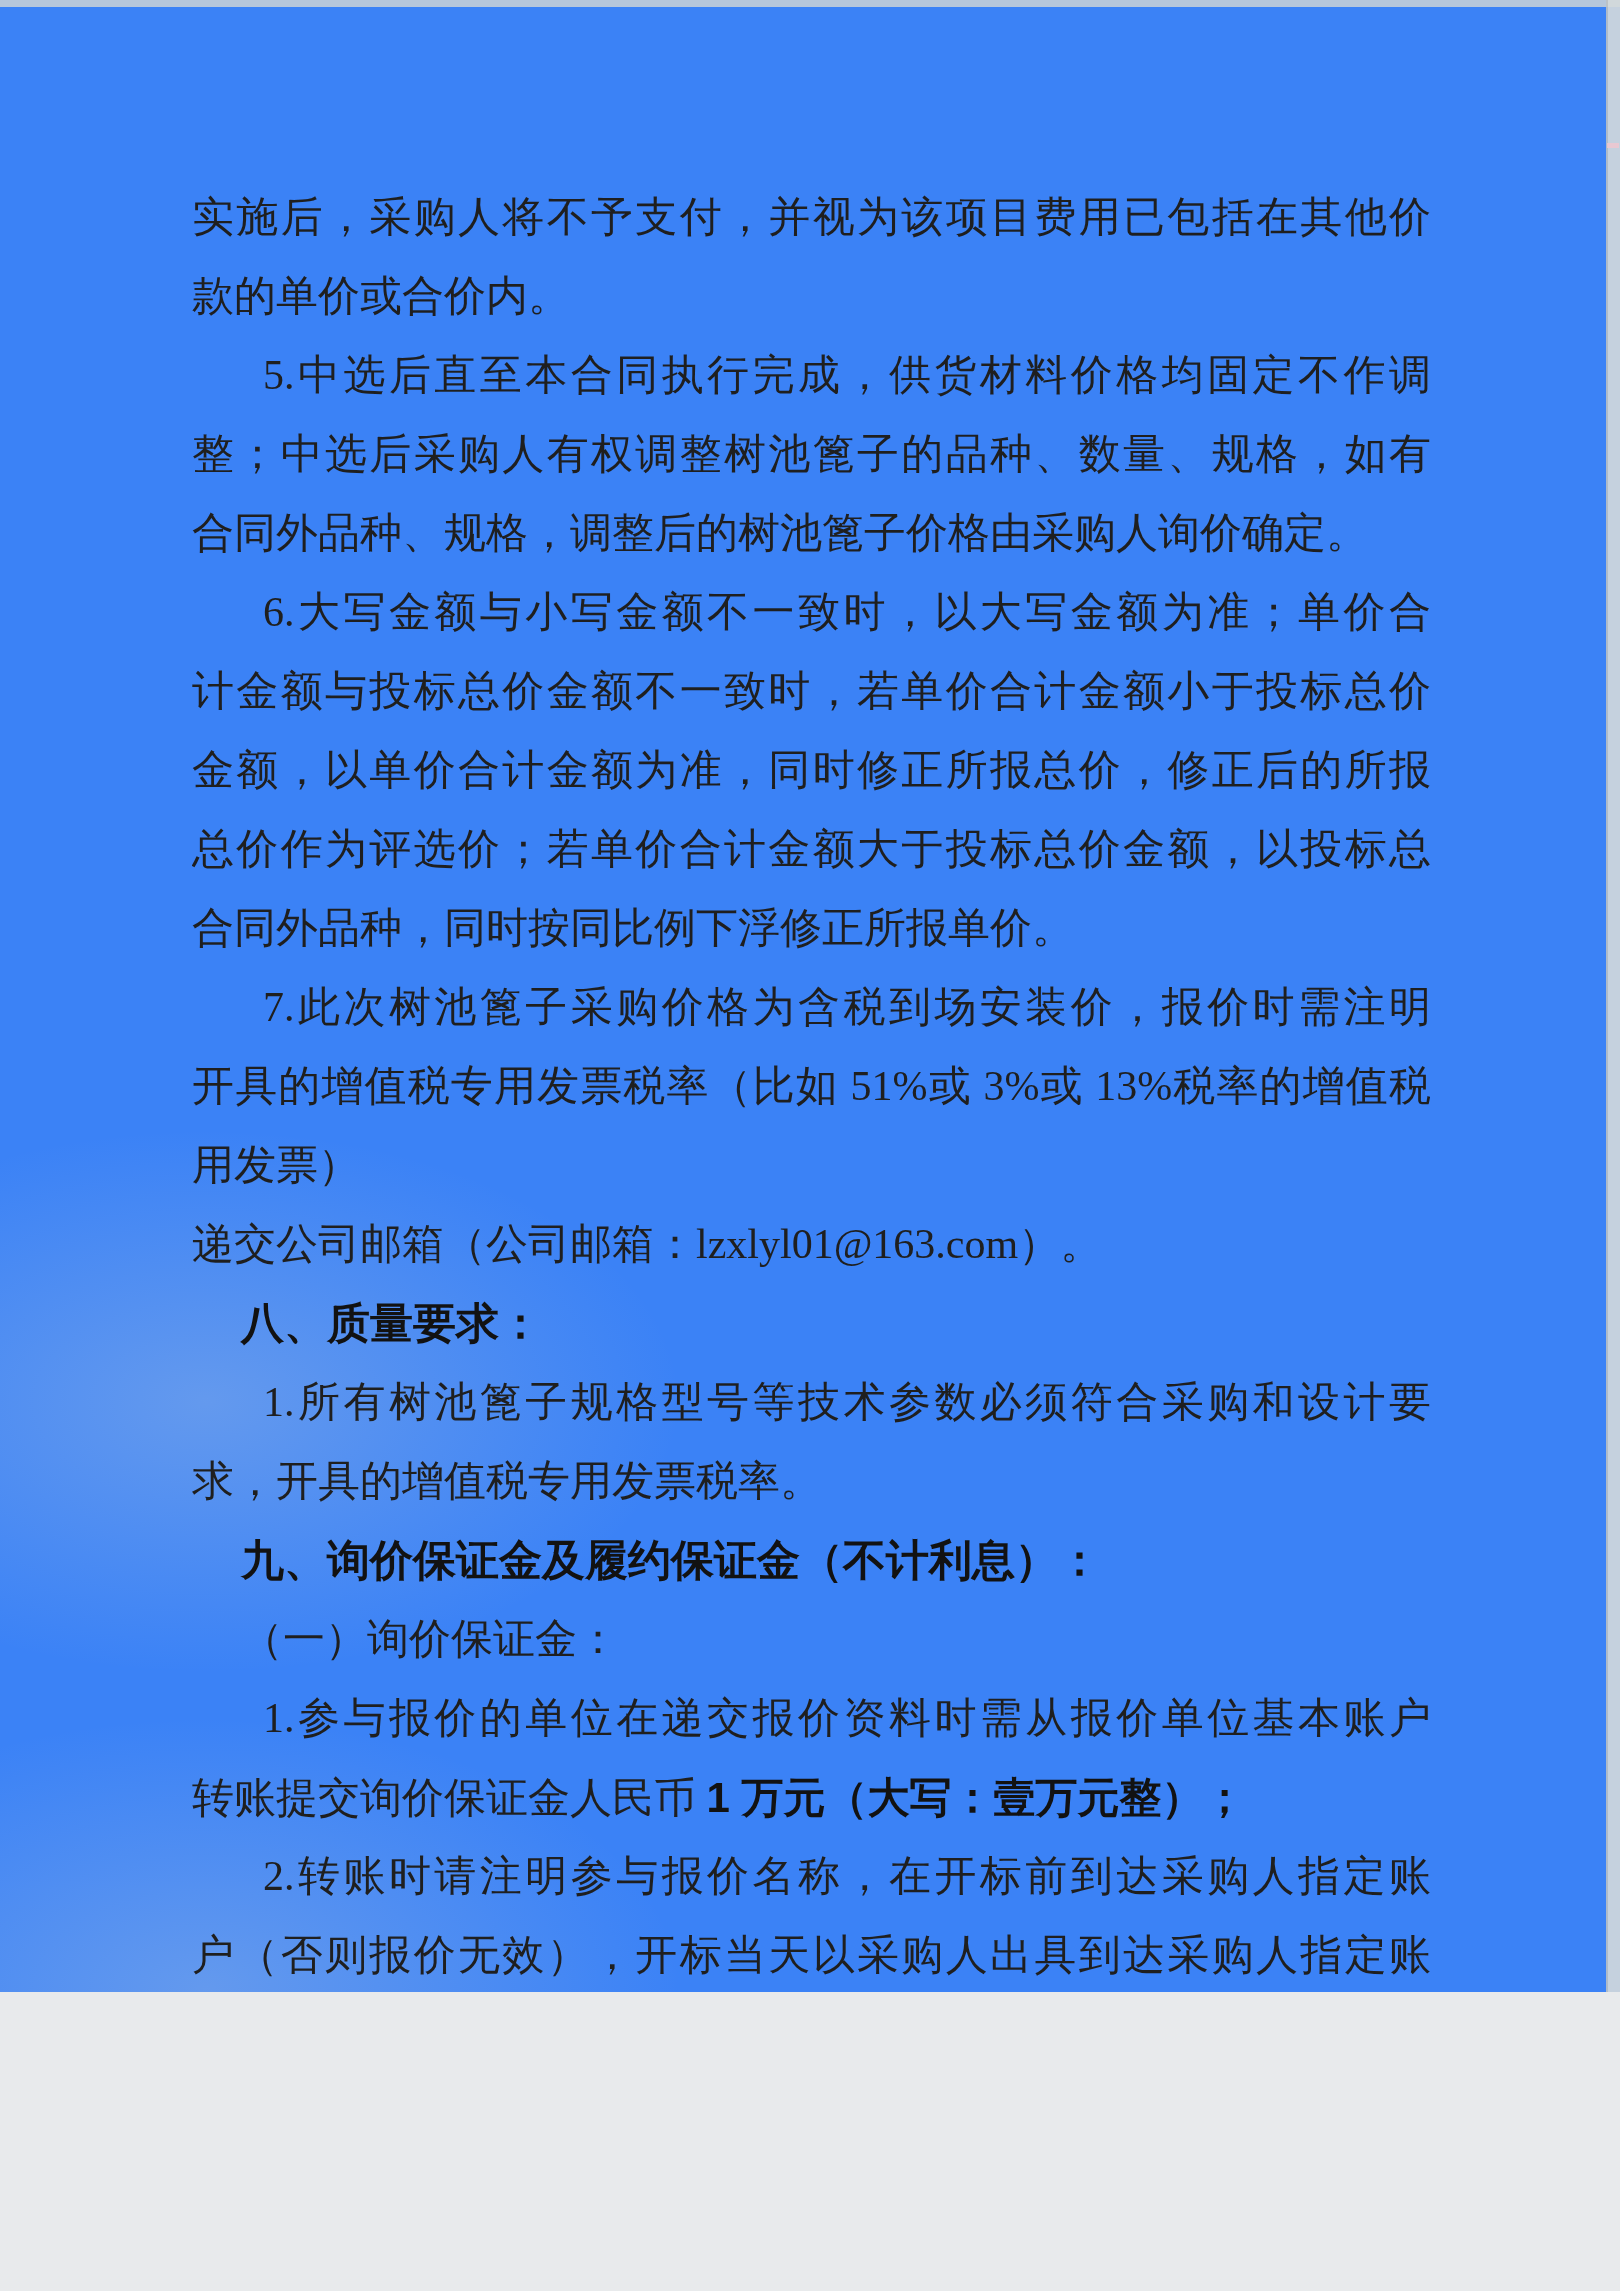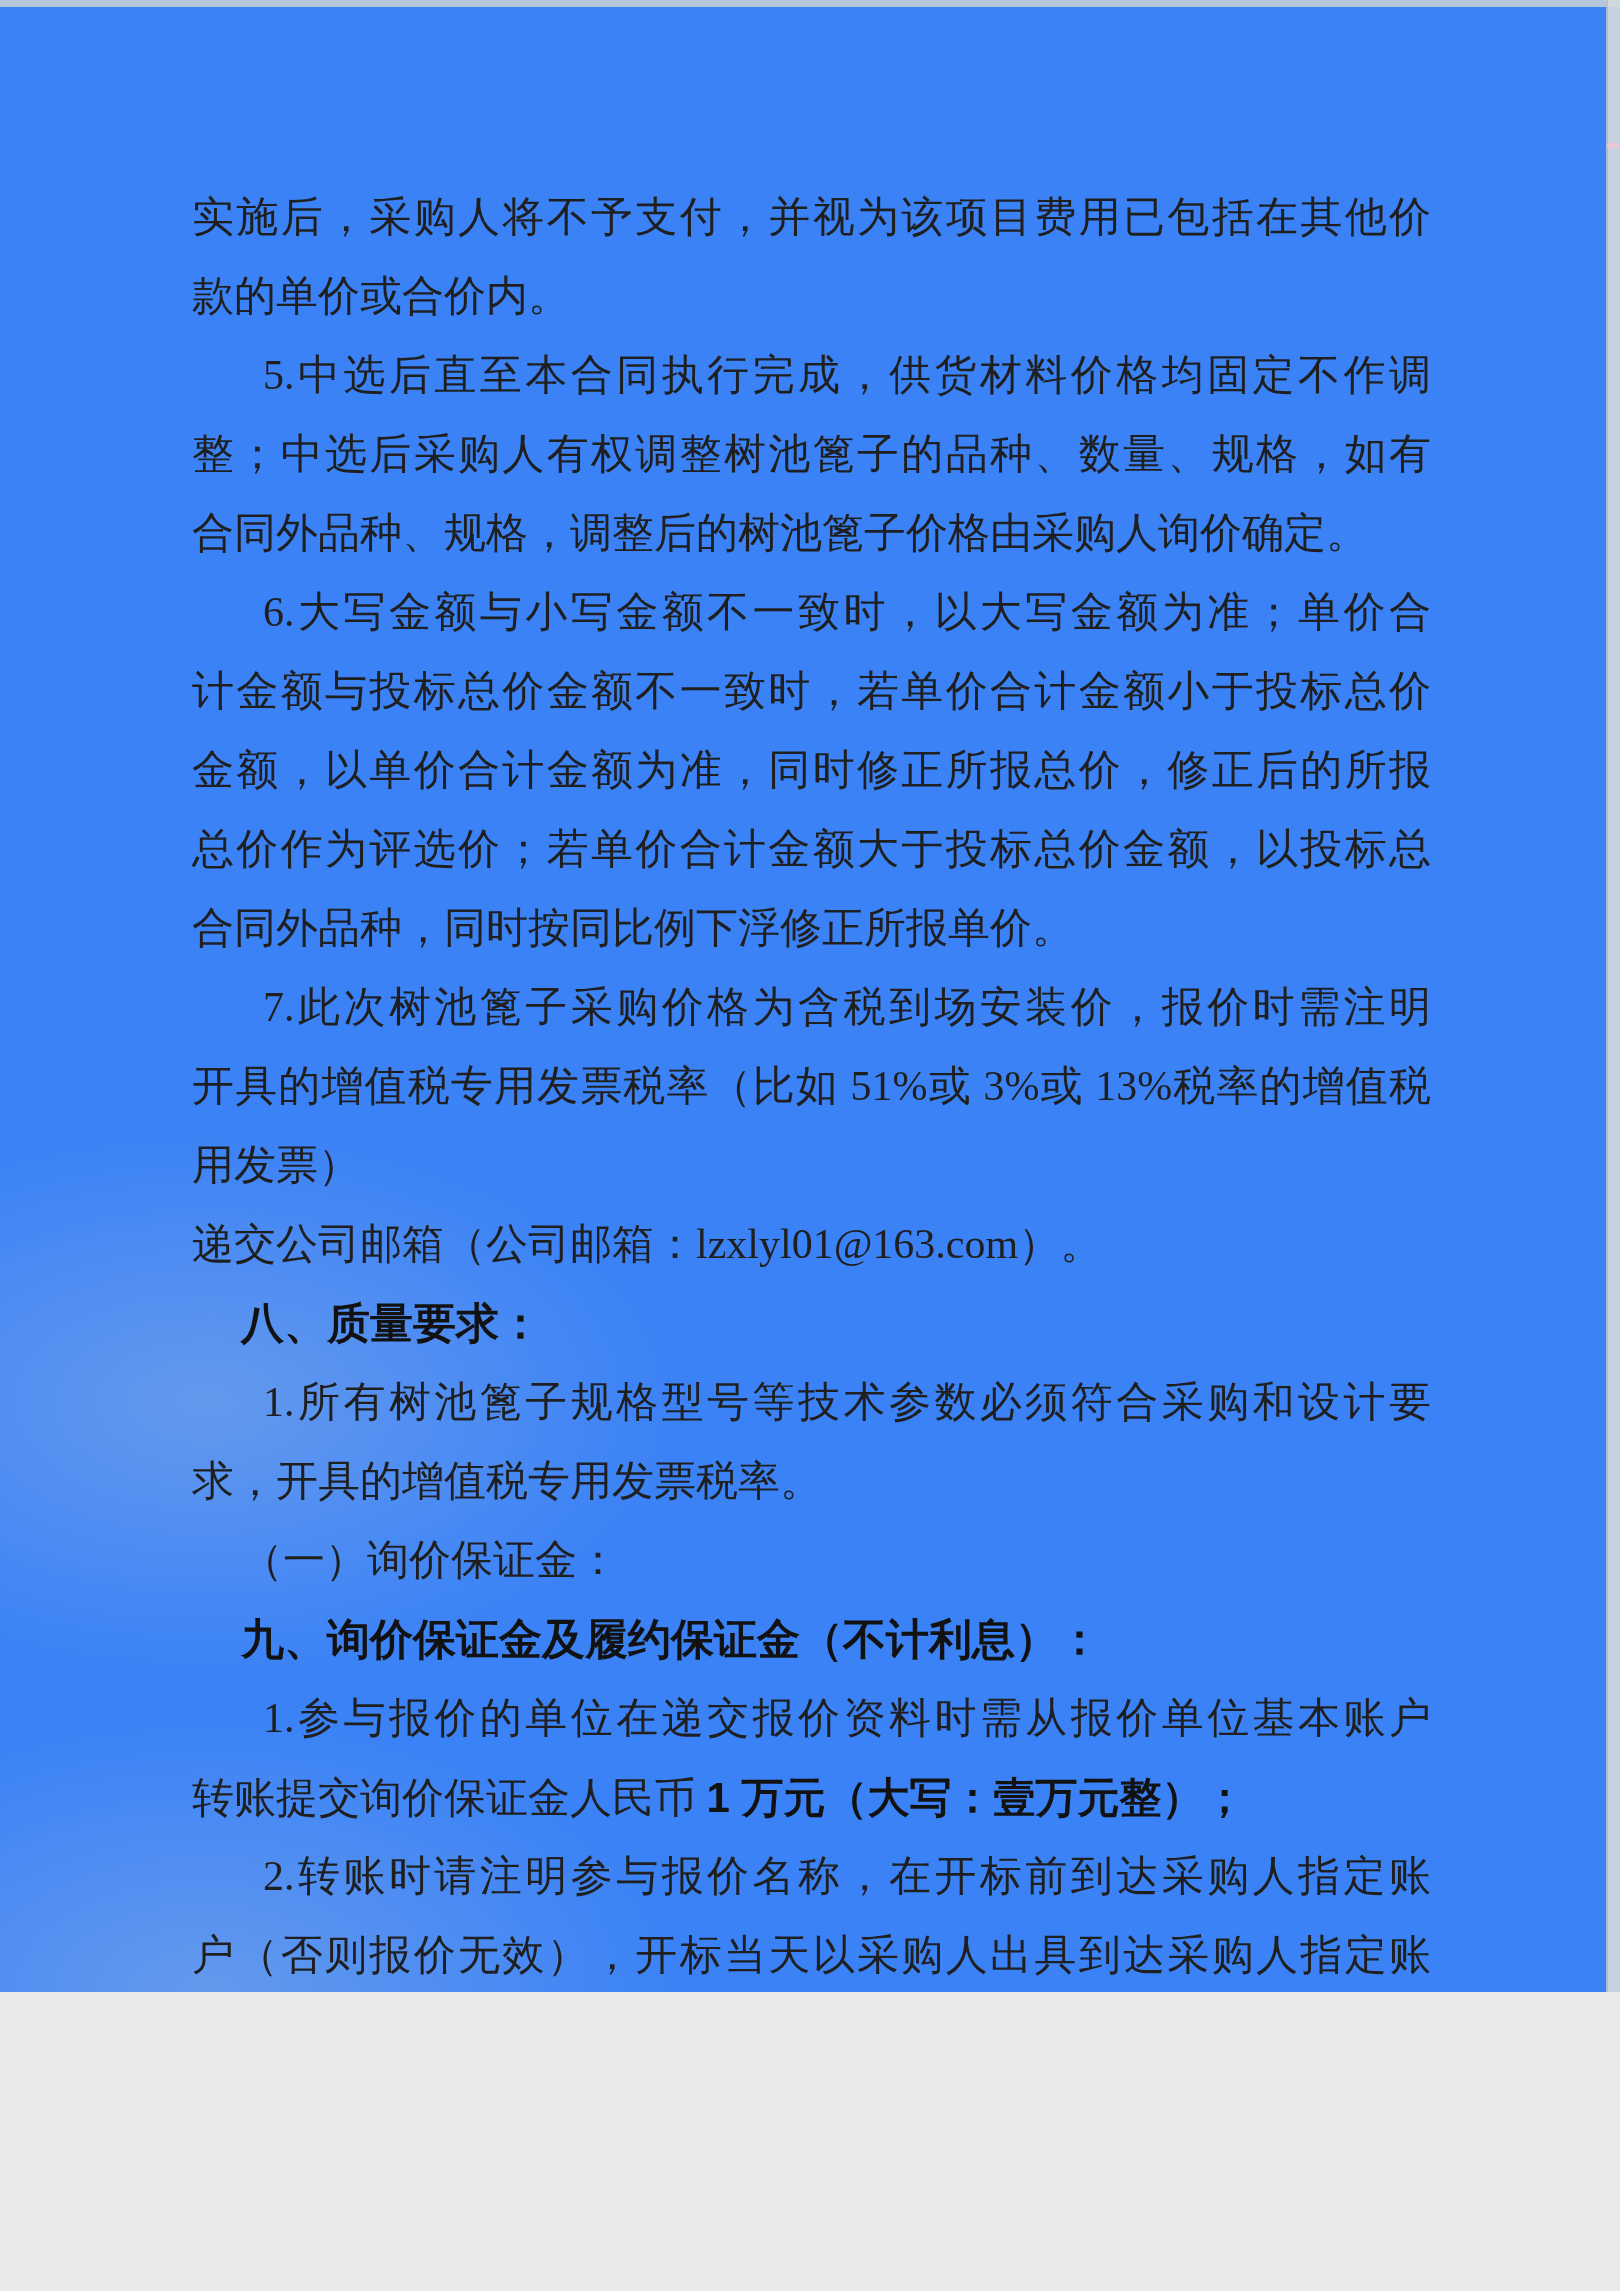--- a/index.html
+++ b/index.html
@@ -90,22 +90,22 @@
       <div class="line justify"><span class="seg">金额，以单价合计金额为准，同时修正所报总价，修正后的所报</span></div>
       <div class="line justify"><span class="seg">总价作为评选价；若单价合计金额大于投标总价金额，以投标总</span></div>
       <div class="line"><span class="seg">合同外品种，同时按同比例下浮修正所报单价。</span></div>
       <div class="line justify indent-num"><span class="seg">7.此次树池篦子采购价格为含税到场安装价，报价时需注明</span></div>
       <div class="line justify"><span class="seg">开具的增值税专用发票税率（比如 51%或 3%或 13%税率的增值税专</span></div>
       <div class="line"><span class="seg">用发票）</span></div>
       <div class="line"><span class="seg">递交公司邮箱（公司邮箱：lzxlyl01@163.com）。</span></div>
       <div class="line heading indent-head"><span class="seg">八、质量要求：</span></div>
       <div class="line justify indent-num"><span class="seg">1.所有树池篦子规格型号等技术参数必须符合采购和设计要</span></div>
       <div class="line"><span class="seg">求，开具的增值税专用发票税率。</span></div>
+      <div class="line heading indent-head"><span class="seg">九、询价保证金及履约保证金（不计利息）：</span></div>
       <div class="line indent-head"><span class="seg">（一）询价保证金：</span></div>
-      <div class="line heading indent-head"><span class="seg">九、询价保证金及履约保证金（不计利息）：</span></div>
       <div class="line justify indent-num"><span class="seg">1.参与报价的单位在递交报价资料时需从报价单位基本账户</span></div>
       <div class="line"><span class="seg">转账提交询价保证金人民币 </span><span class="seg bold">1 万元（大写：壹万元整）；</span></div>
       <div class="line justify indent-num"><span class="seg">2.转账时请注明参与报价名称，在开标前到达采购人指定账</span></div>
       <div class="line justify"><span class="seg">户（否则报价无效），开标当天以采购人出具到达采购人指定账</span></div>
     </div>
 
   <div class="footer">第 3 页 共 6 页</div>
 </div>
 
 

